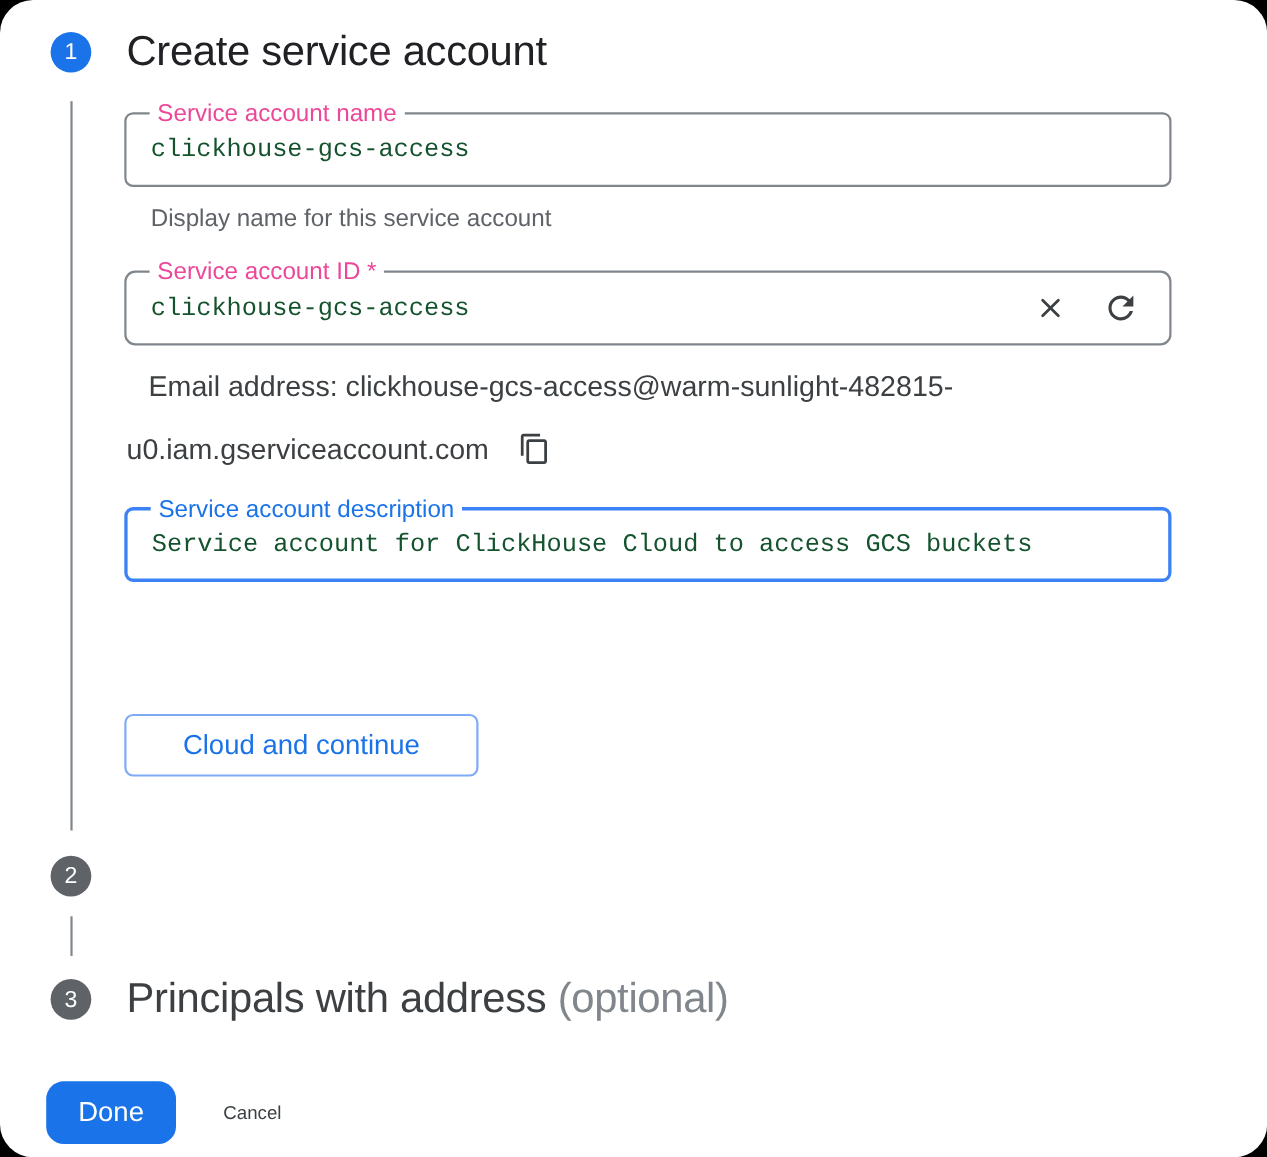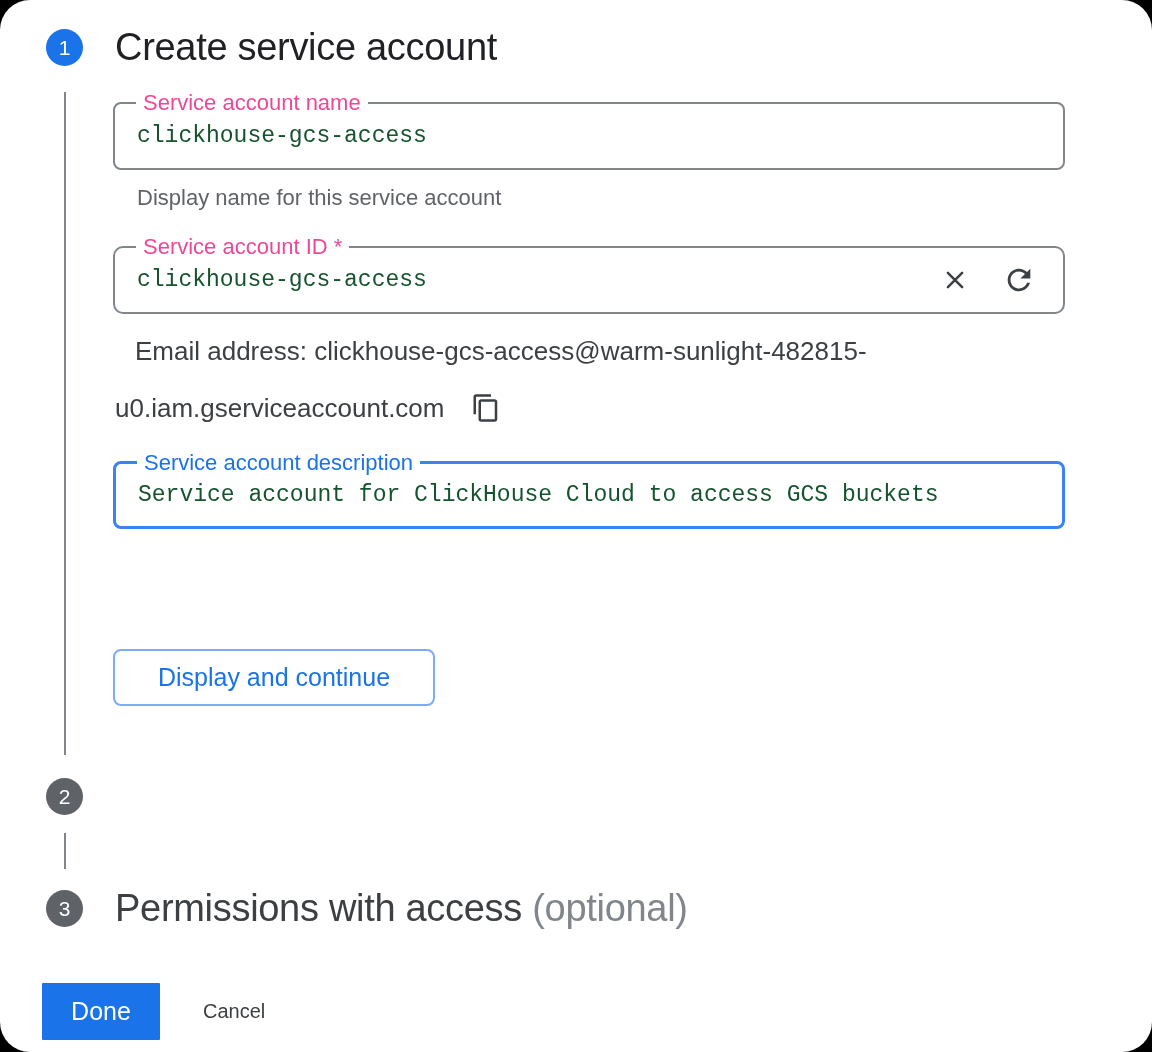--- a/index.html
+++ b/index.html
@@ -105,28 +105,28 @@
   .create-btn {
     position:absolute; left:113px; top:649px;
     width:322px; height:57px;
     background:#fff; border:2px solid #7faaf5; border-radius:8px;
     color:#1a73e8; font-size:25px; font-weight:500;
     font-family:inherit; cursor:pointer;
   }
   .done-btn {
     position:absolute; left:42px; top:983px;
     width:118px; height:57px;
-    background:#1a73e8; border:none; border-radius:1px;
+    background:#1a73e8; border:none; border-radius:16px;
     color:#fff; font-size:25px; font-weight:500;
     font-family:inherit; cursor:pointer;
   }
   .cancel-btn {
     position:absolute; left:203px; top:983px; height:57px;
     background:none; border:none; padding:0;
-    color:#3c4043; font-size:20px; font-weight:500;
+    color:#3c4043; font-size:17px; font-weight:500;
     font-family:inherit; cursor:pointer;
   }
 </style>
 </head>
 <body>
 
 <div class="card">
 
   <div class="step-circle active sc1">1</div>
   <h1 class="step-title t1">Create service account</h1>
@@ -161,27 +161,27 @@
           <path fill="#3c4043" d="M16 1H4c-1.1 0-2 .9-2 2v14h2V3h12V1zm3 4H8c-1.1 0-2 .9-2 2v14c0 1.1.9 2 2 2h11c1.1 0 2-.9 2-2V7c0-1.1-.9-2-2-2zm0 16H8V7h11v14z"></path>
         </svg>
     </button>
   </div>
 
   <div class="field field-desc">
     <span class="flabel focused">Service account description</span>
     <input class="finput" type="text" value="Service account for ClickHouse Cloud to access GCS buckets" style="">
   </div>
 
-  <button class="create-btn">Display and continue</button>
+  <button class="create-btn">Cloud and continue</button>
 
   <div class="step-circle inactive sc2">2</div>
   <div class="vline vline2"></div>
 
   <div class="step-circle inactive sc3">3</div>
   <h2 class="step-title t3">
-    <span>Permissions with access</span>
+    <span>Principals with address</span>
     <span class="opt">(optional)</span>
   </h2>
 
   <button class="done-btn">Done</button>
   <button class="cancel-btn">Cancel</button>
 
 </div>
 
 </body></html>

